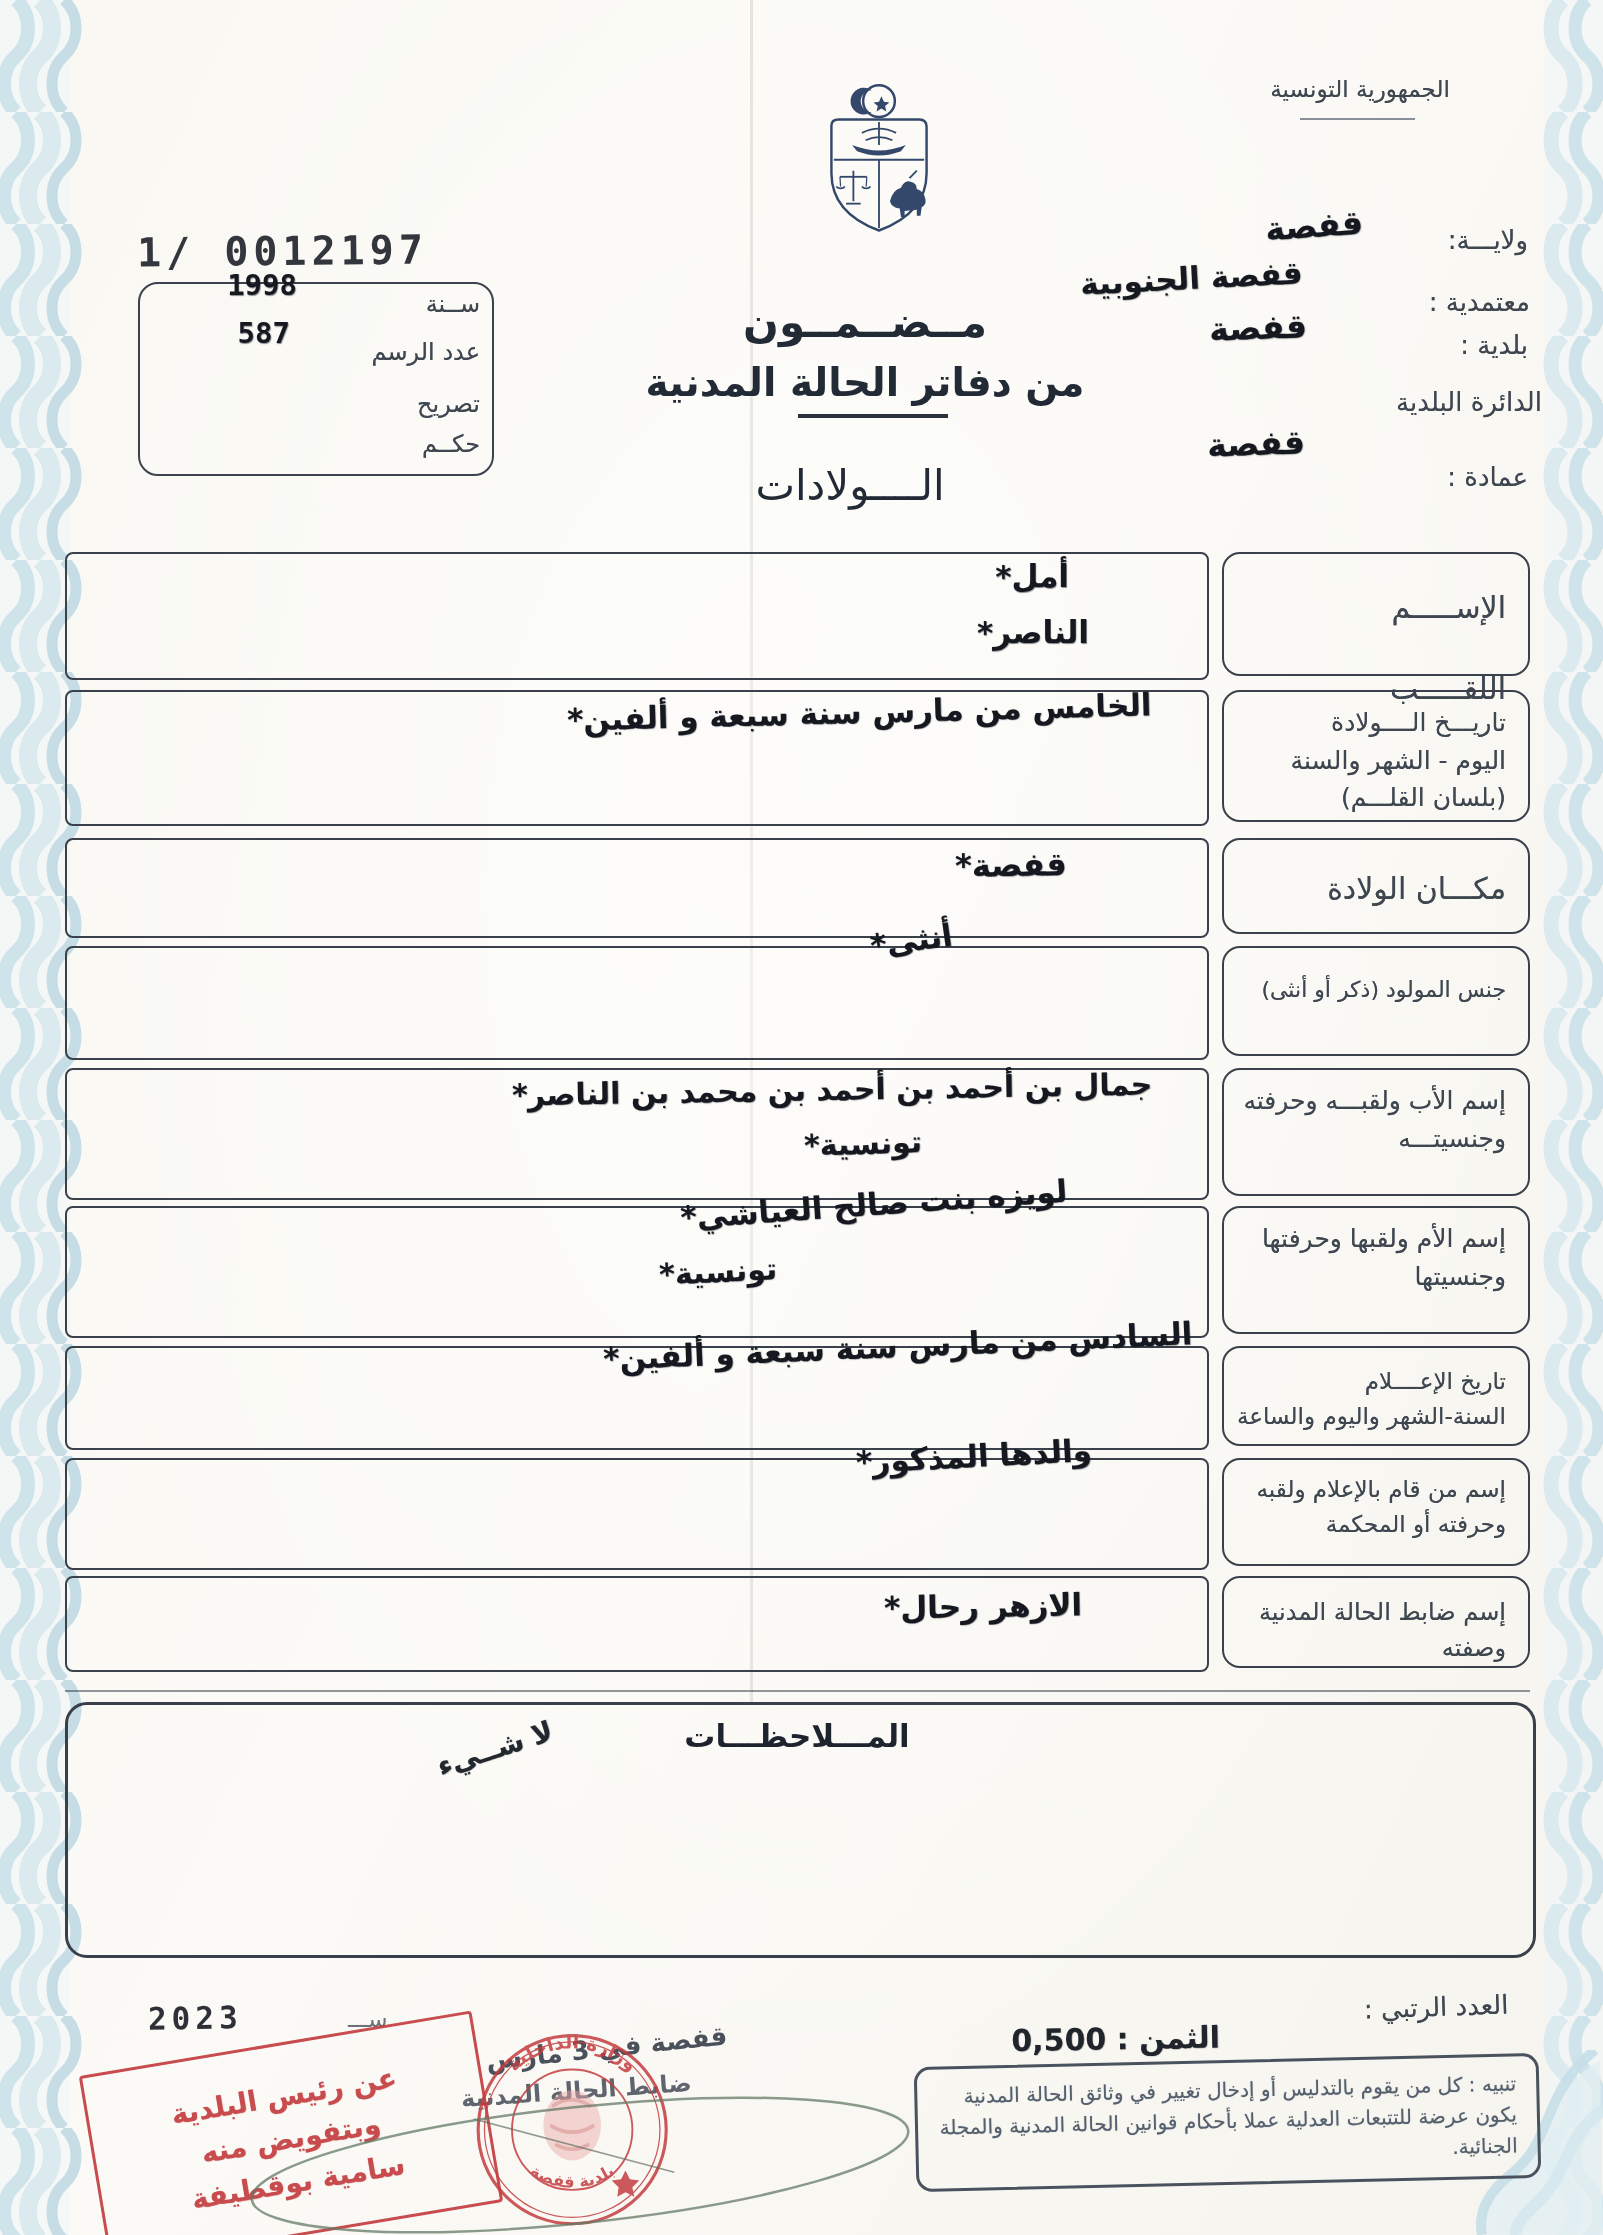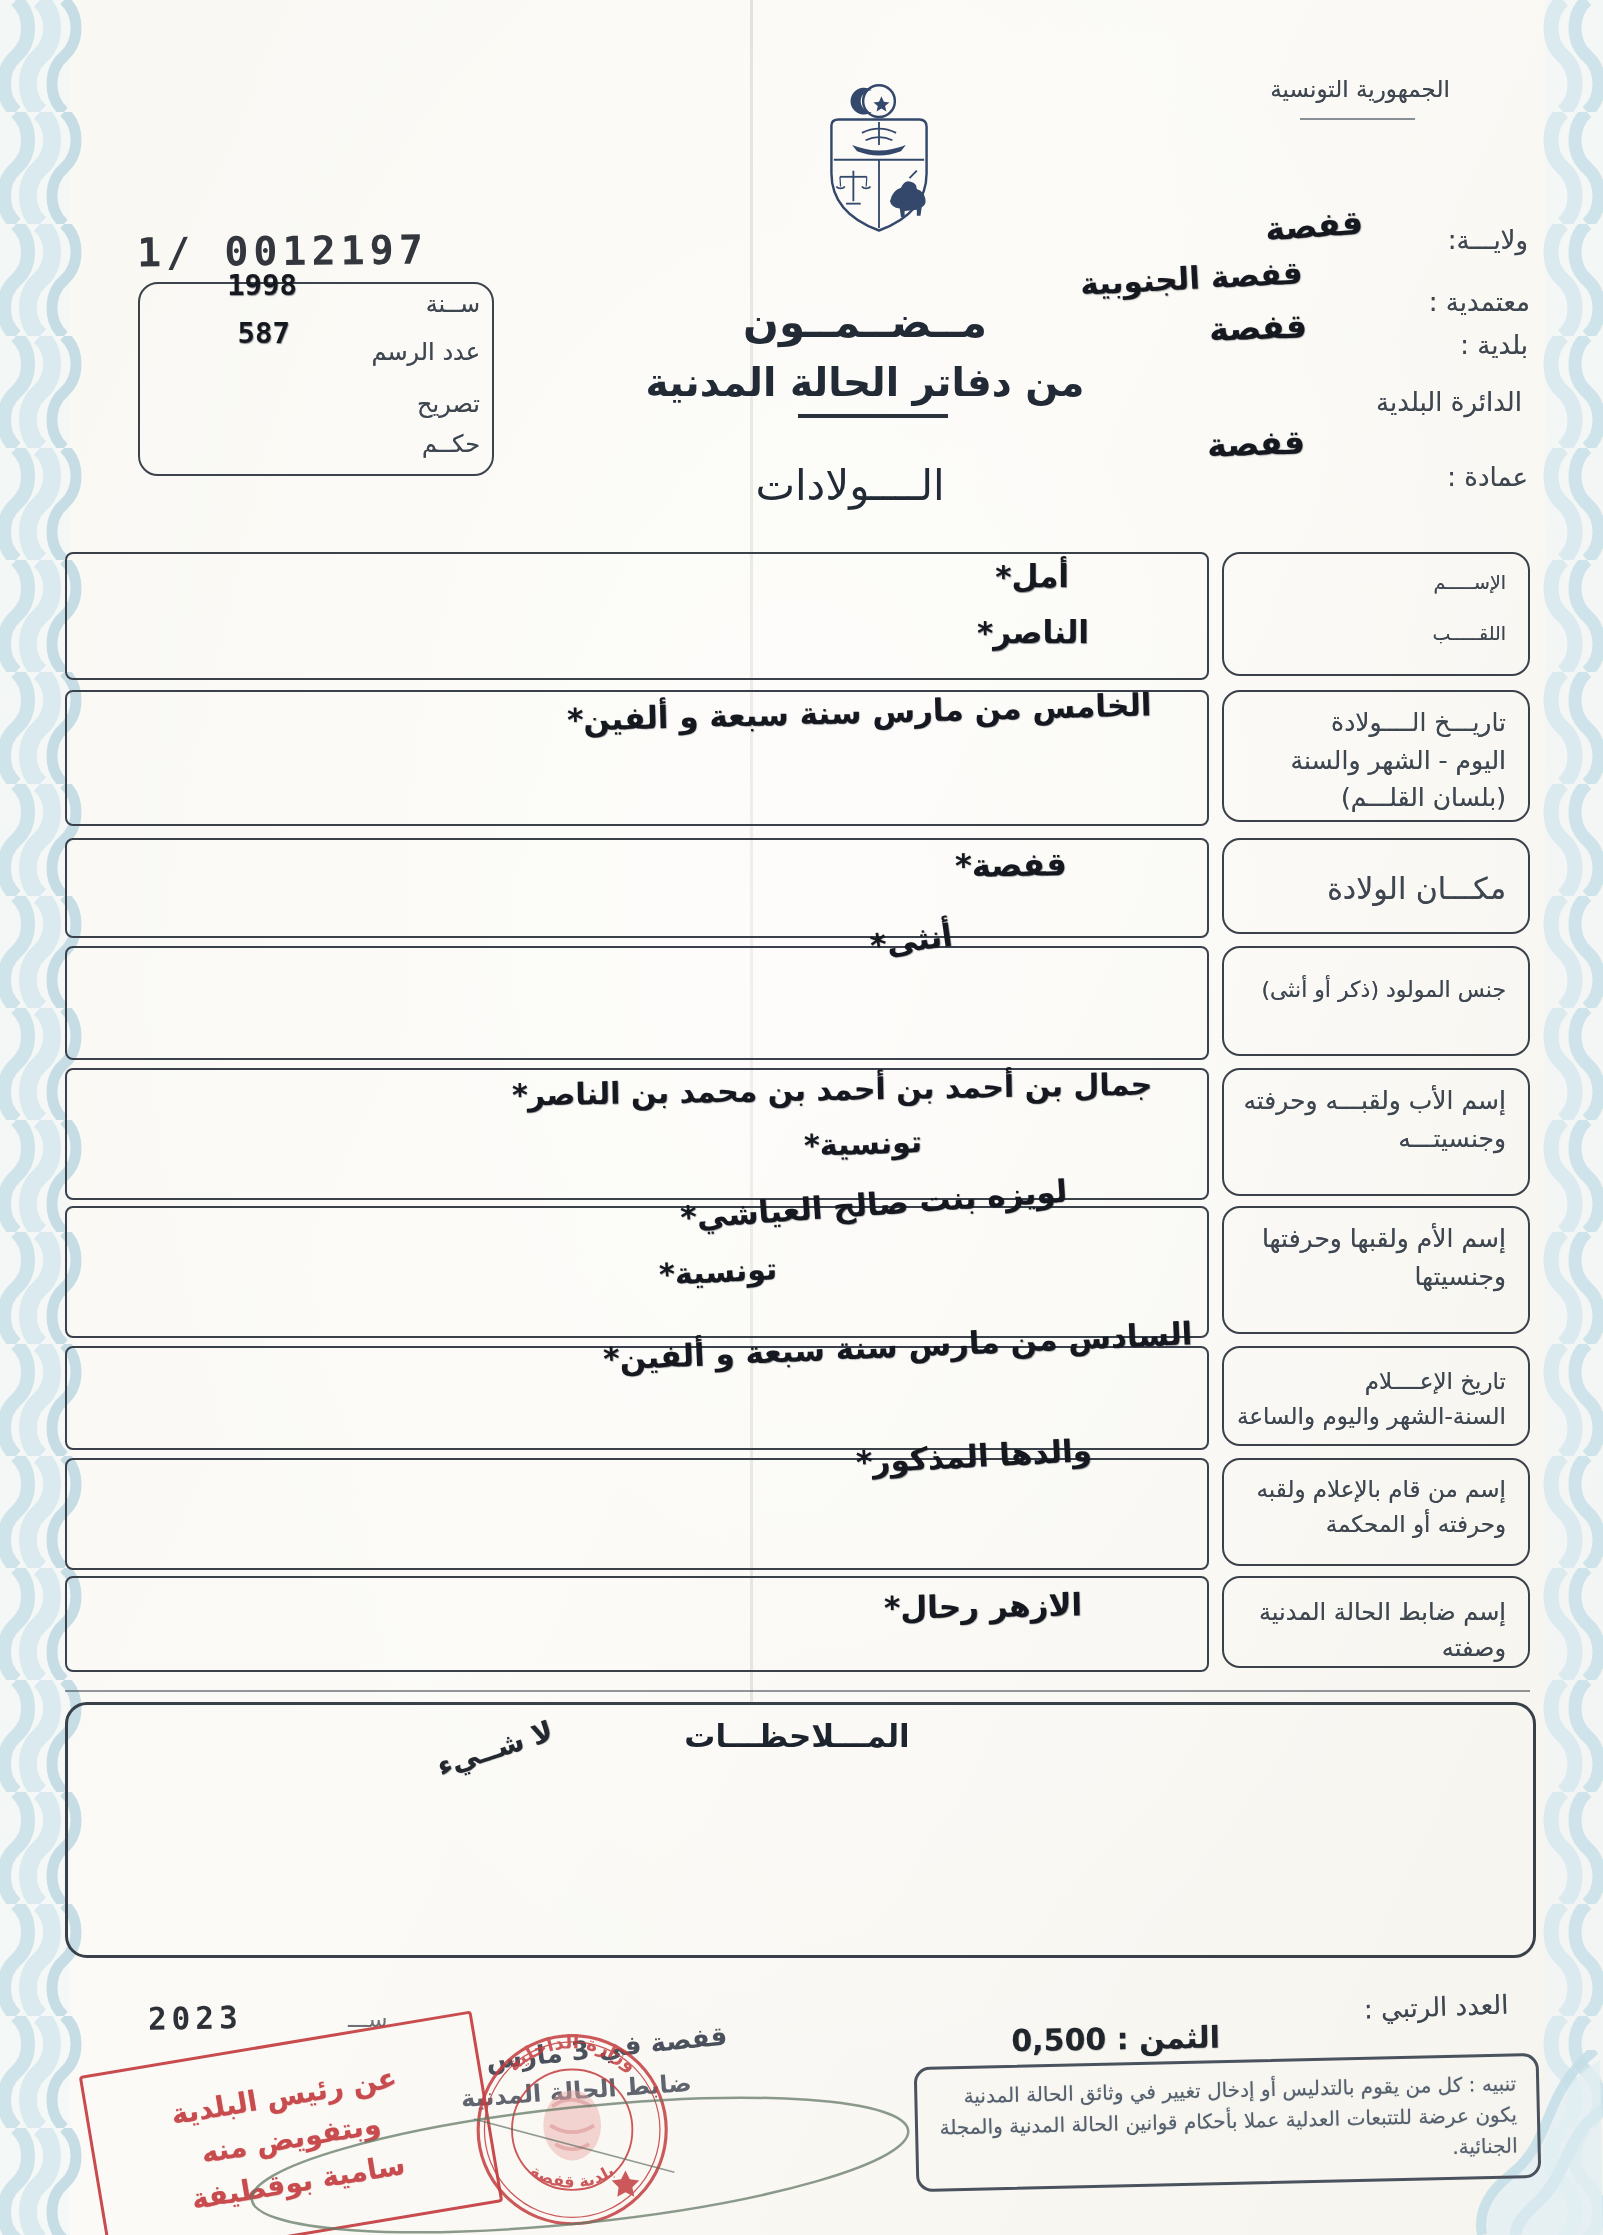--- a/index.html
+++ b/index.html
@@ -34,31 +34,31 @@
   #title3{left:640px;top:461px;width:420px;text-align:center;font-size:42px;font-weight:normal;color:#222a36;letter-spacing:1px;}
   
   #republic{right:78px;top:76px;width:330px;text-align:center;font-size:23px;}
   #republic-line{right:188px;top:118px;width:115px;height:2px;background:#59636e;opacity:.7;}
   .adm{position:absolute;direction:rtl;font-size:26px;}
   .admv{position:absolute;direction:rtl;font-weight:bold;color:#15181f;font-size:33px;
         text-shadow:.6px .6px 1.2px rgba(22,25,35,.55);white-space:nowrap;}
   #adm-wilaya-l{right:75px;top:225px;} #adm-wilaya-v{right:240px;top:206px;transform:rotate(-4deg);}
   #adm-mutam-l{right:73px;top:287px;}  #adm-mutam-v{right:300px;top:260px;font-size:31px;transform:rotate(-3deg);}
   #adm-balad-l{right:75px;top:330px;}  #adm-balad-v{right:296px;top:308px;transform:rotate(-2deg);}
-  #adm-dist-l{right:81px;top:387px;}   #adm-dist-v{right:298px;top:424px;transform:rotate(-2deg);}
+  #adm-dist-l{right:61px;top:387px;}   #adm-dist-v{right:298px;top:424px;transform:rotate(-2deg);}
   #adm-imada-l{right:75px;top:462px;}
   
   .valbox{position:absolute;left:65px;width:1140px;border:2.5px solid #3a414b;border-radius:8px;}
   .lblbox{position:absolute;left:1222px;width:308px;border:2.5px solid #3a414b;border-radius:18px;
           direction:rtl;text-align:right;padding:12px 22px 0 8px;box-sizing:border-box;
           font-size:25px;line-height:1.5;}
   .r1{top:552px;height:124px;} .r2{top:690px;height:132px;} .r3{top:838px;height:96px;}
   .r4{top:946px;height:110px;} .r5{top:1068px;height:128px;} .r6{top:1206px;height:128px;}
   .r7{top:1346px;height:100px;} .r8{top:1458px;height:108px;} .r9{top:1576px;height:92px;}
-  .lblbox.r1{font-size:19px;line-height:1.35;padding-top:16px;}
+  .lblbox.r1{font-size:30px;line-height:1.35;padding-top:34px;}
   .lblbox.r3{font-size:30px;padding-top:26px;}
   .lblbox.r4{font-size:22px;padding-top:25px;}
   .lblbox.r7{font-size:23px;padding-top:16px;}
   .lblbox.r8{font-size:23px;}
   .lblbox.r9{font-size:24px;padding-top:16px;}
   .s1a{right:138px;top:4px;font-size:31px;}  .s1b{right:118px;top:60px;font-size:31px;}
   .s2{right:55px;top:2px;font-size:31px;transform:rotate(-1.5deg);}
   .s3{right:140px;top:6px;font-size:32px;transform:rotate(-1deg);}
   .s4{right:255px;top:-26px;font-size:31px;transform:rotate(-8deg);}
   .s5a{right:55px;top:2px;font-size:30px;transform:rotate(-1deg);}

